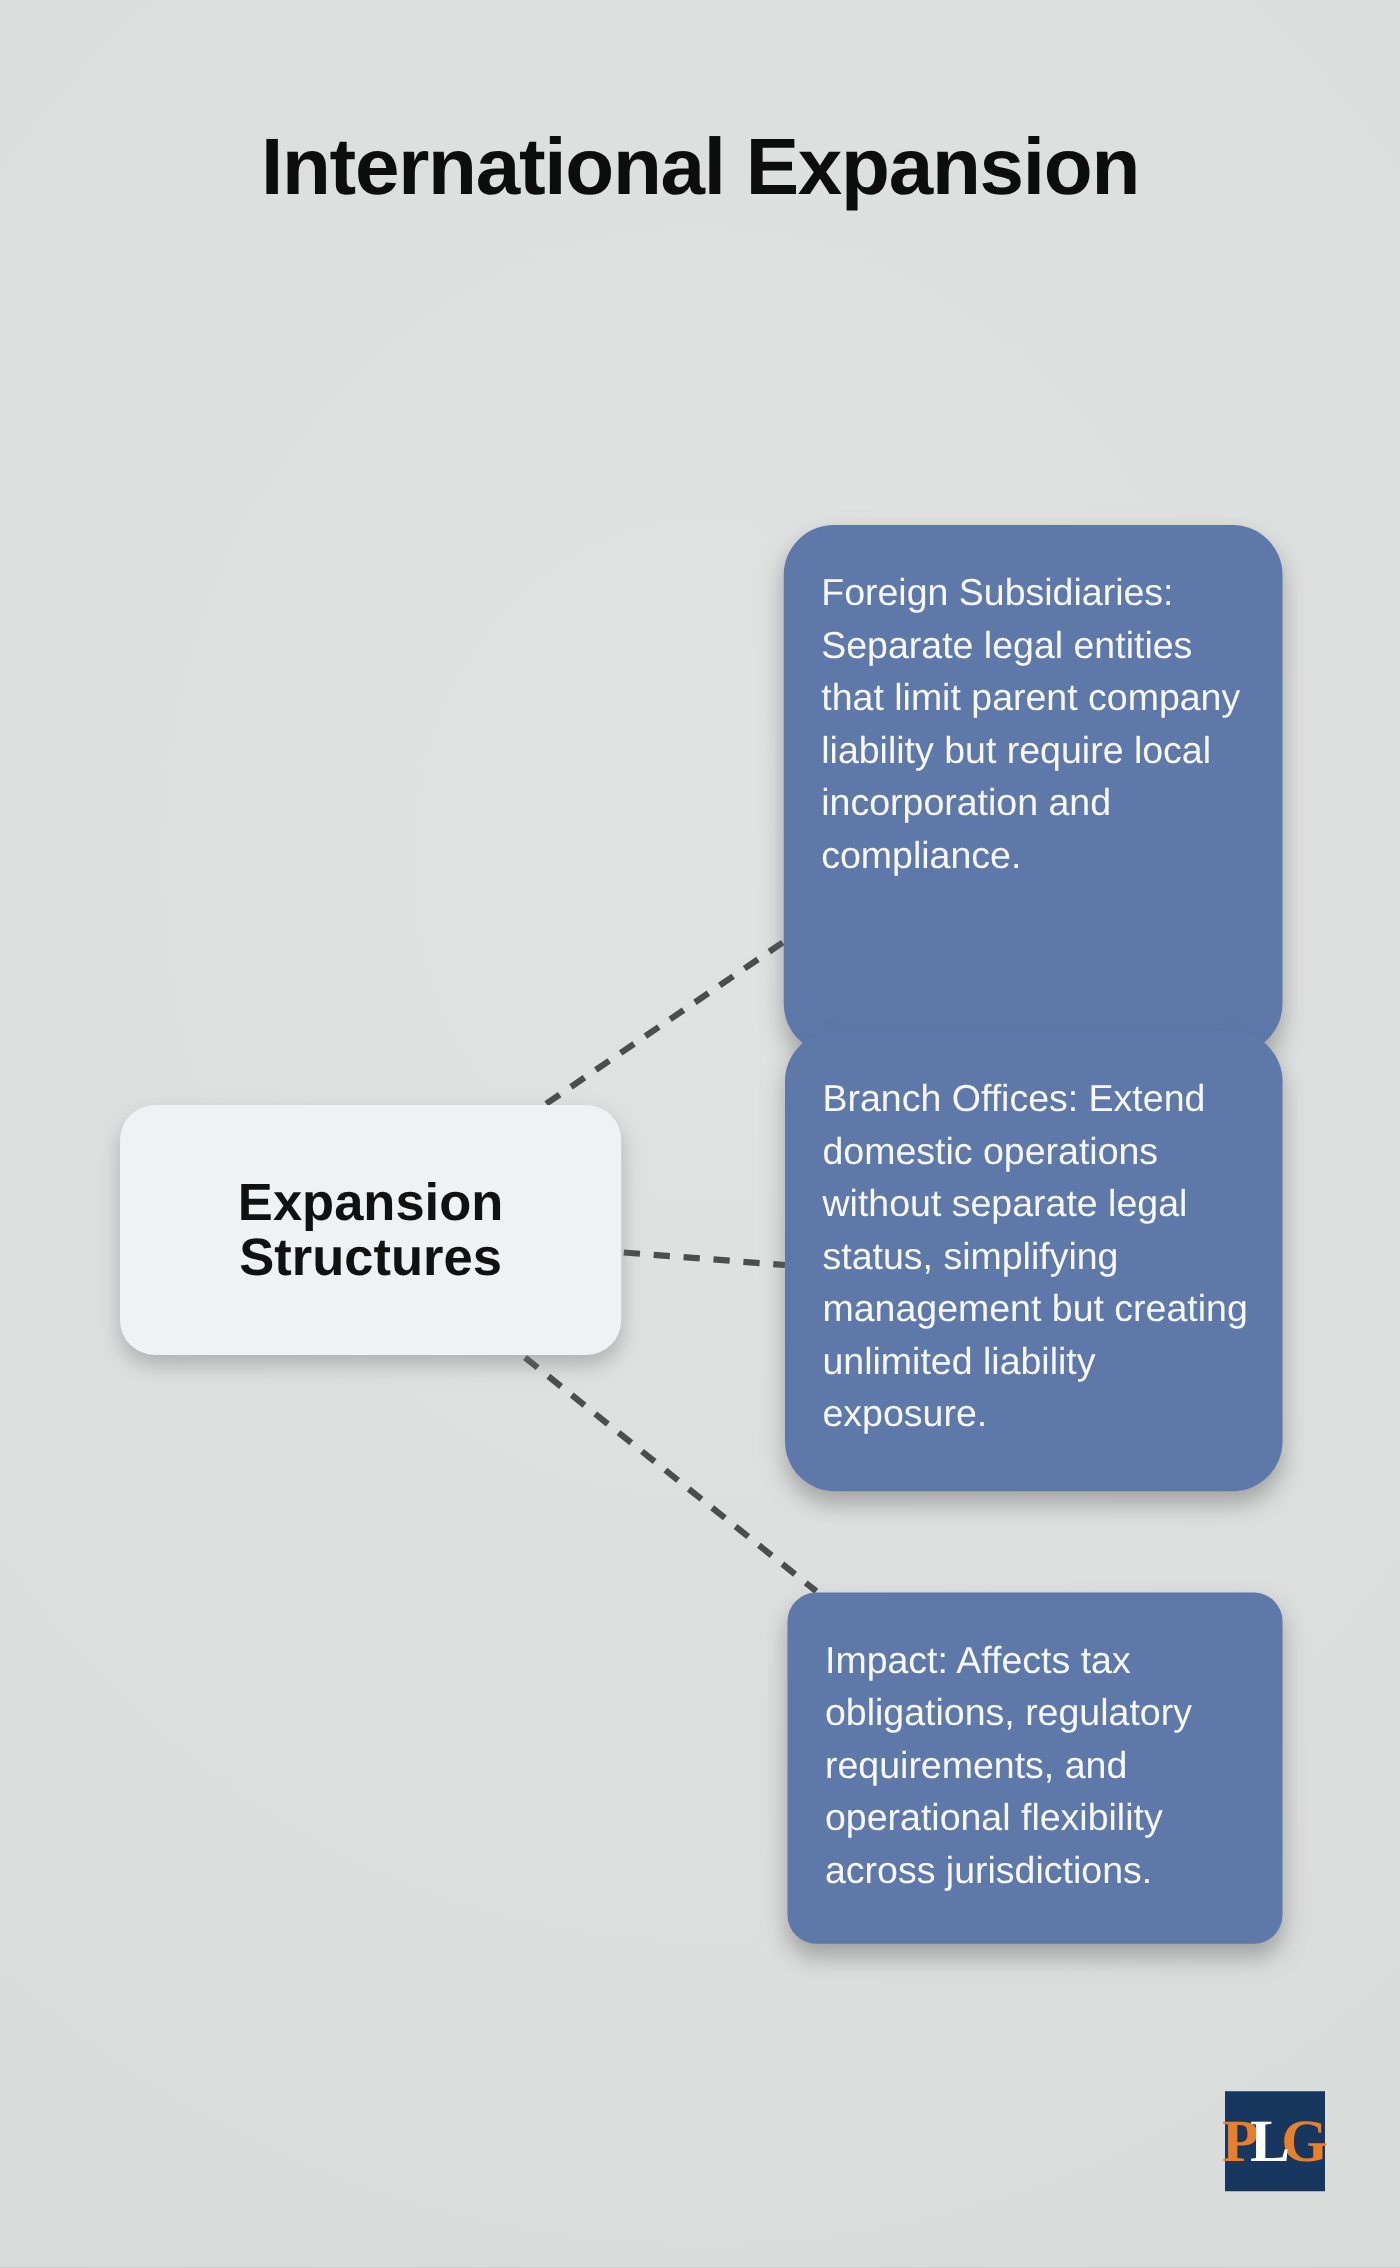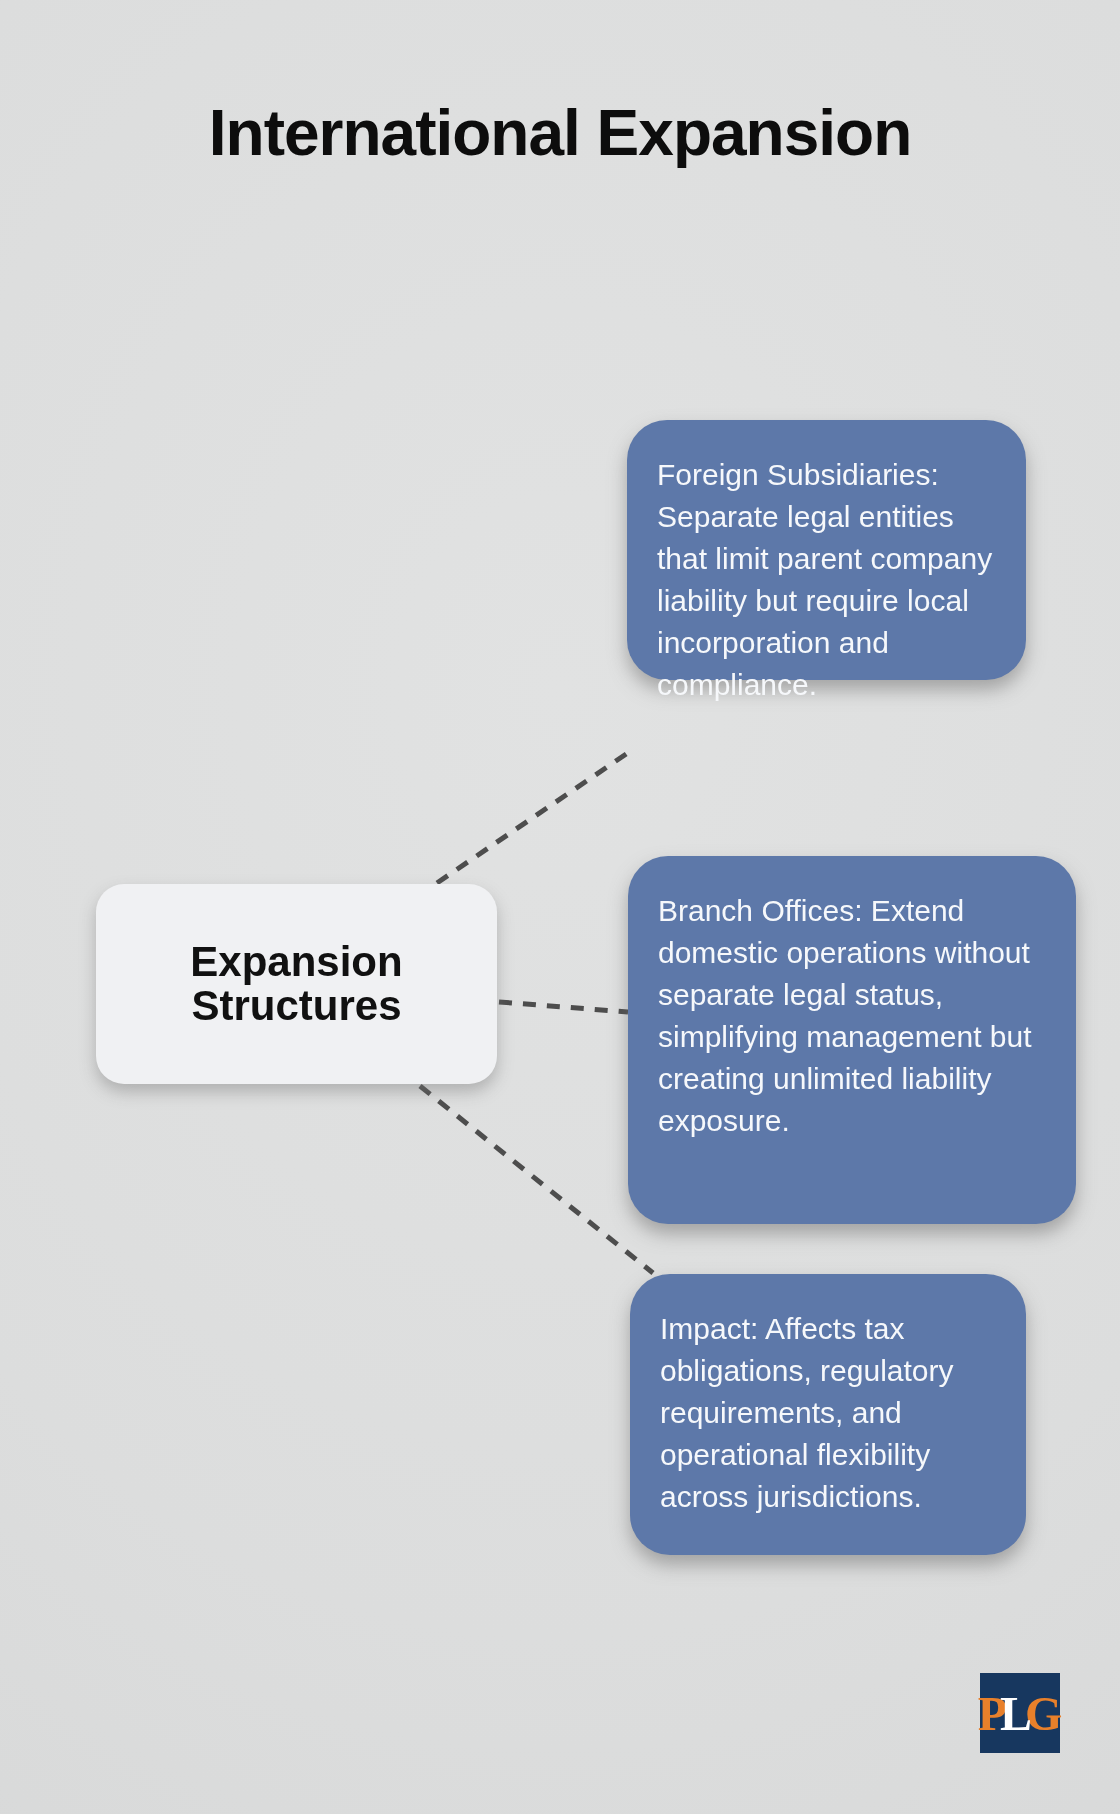--- a/index.html
+++ b/index.html
@@ -70,23 +70,23 @@
     box-shadow: 0 10px 18px rgba(105,105,105,0.5);
     box-sizing: border-box;
     padding: 34px 26px 30px 30px;
   }
   .info-box p {
     margin: 0;
     color: #f6f8fb;
     font-size: 30px;
     line-height: 42px;
   }
-  .box1 { left: 627px; top: 420px; width: 399px; height: 260px; }
-  .box2 { left: 628px; top: 856px; width: 448px; height: 368px; }
-  .box3 { left: 630px; top: 1274px; width: 396px; height: 281px; }
+  .box1 { left: 627px; top: 420px; width: 399px; height: 423px; }
+  .box2 { left: 628px; top: 825px; width: 398px; height: 368px; }
+  .box3 { left: 630px; top: 1274px; width: 396px; height: 281px; border-radius: 23px; }
   .logo {
     position: absolute;
     left: 980px;
     top: 1673px;
     width: 80px;
     height: 80px;
     background: #17375f;
     display: flex;
     align-items: center;
     justify-content: center;

